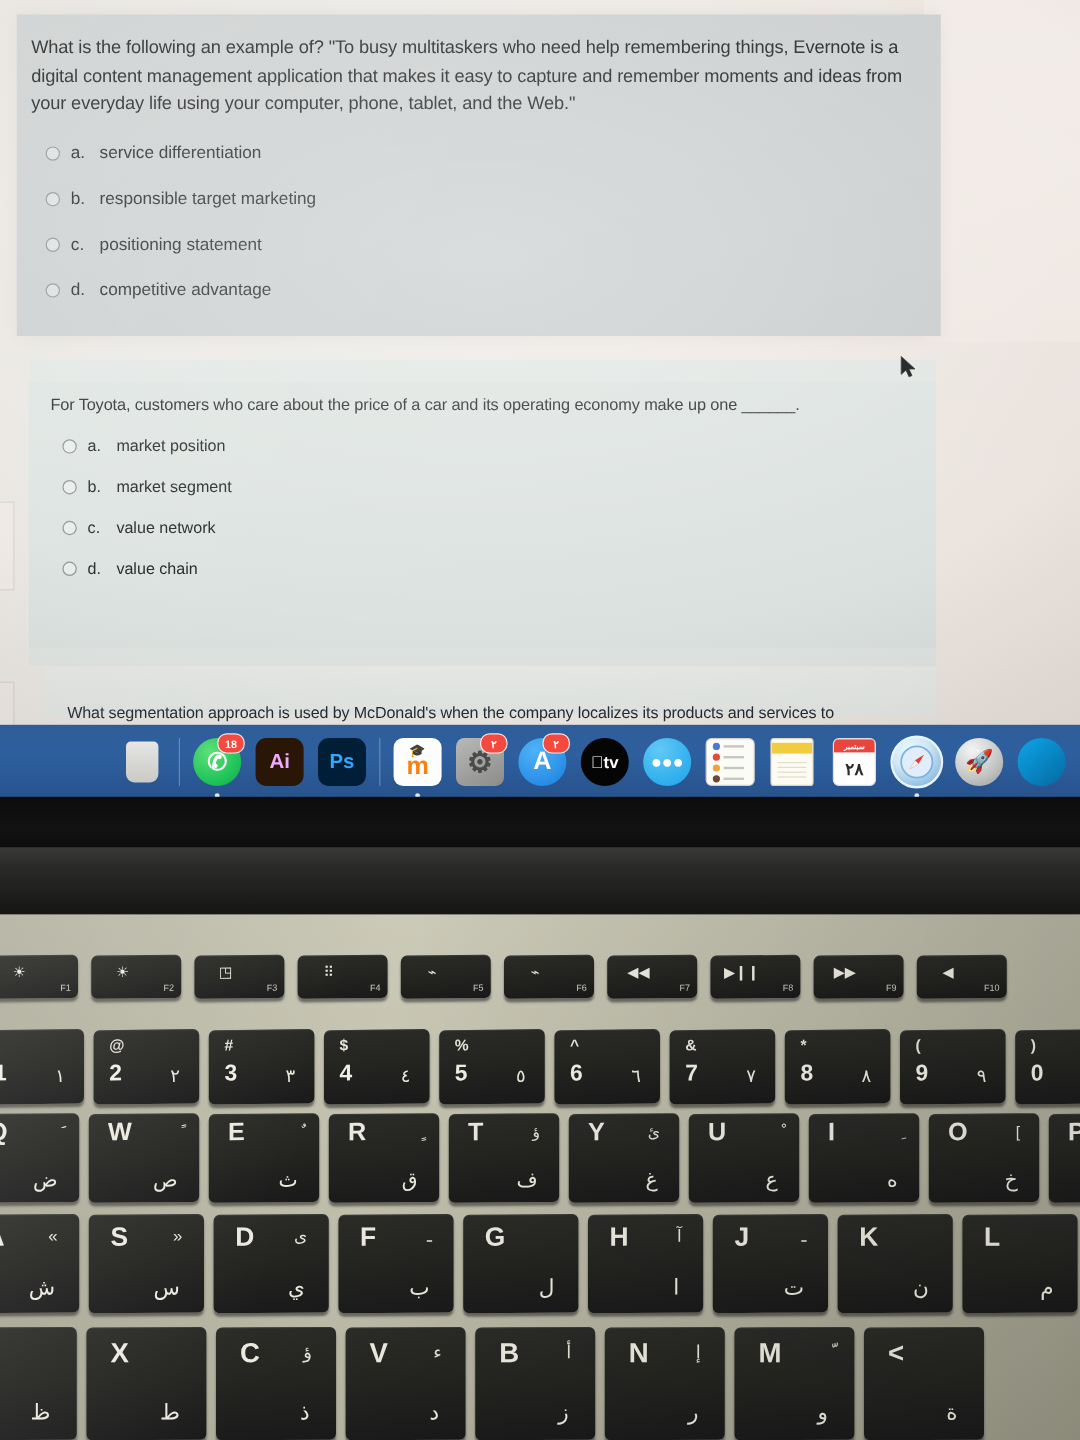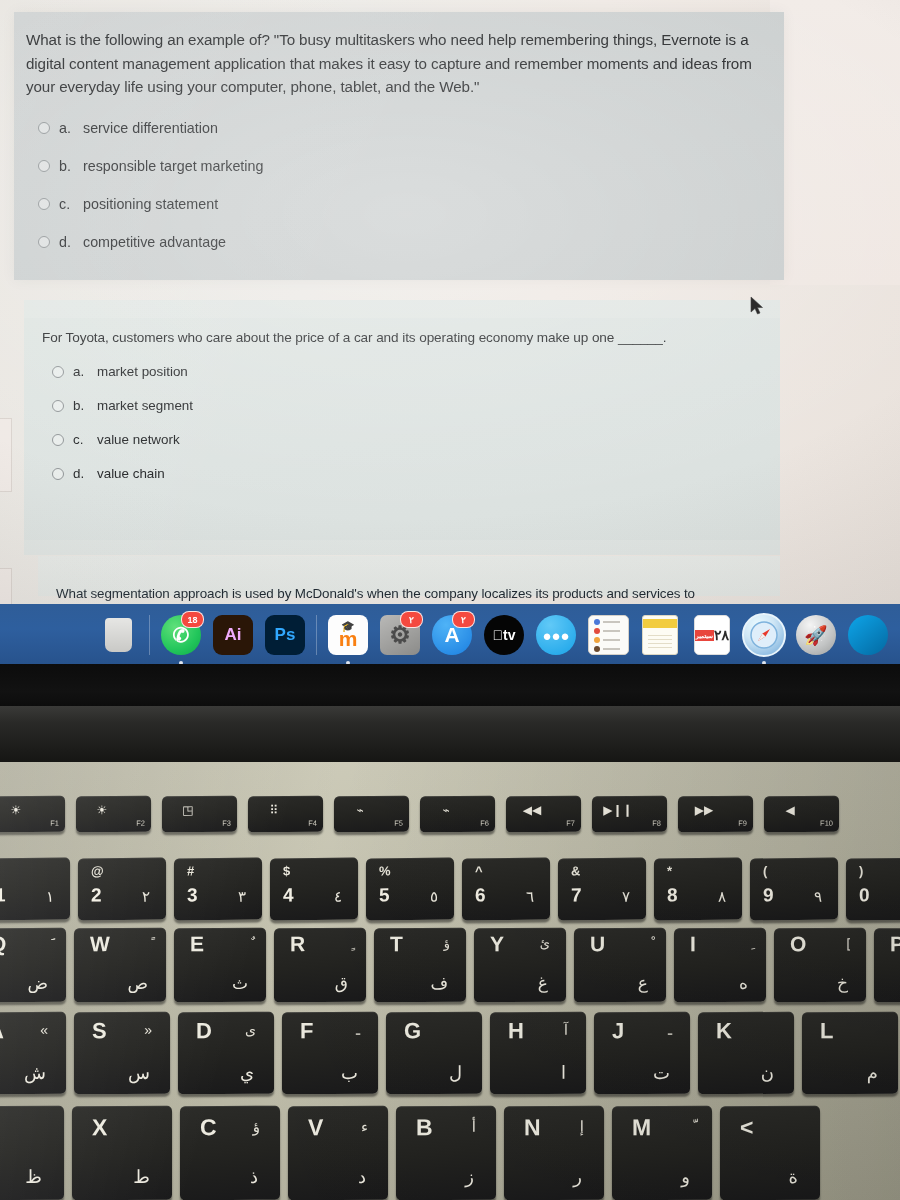--- a/index.html
+++ b/index.html
@@ -136,21 +136,21 @@
   .icn.msg{background:radial-gradient(circle at 35% 25%,#61c9f7,#19a3e8);
        border-radius:50%;color:#fff;font-size:15px;}
   .icn.reminders{background:#fbfbf8;border-radius:5px;
        border:1px solid #d4d0c8;flex-direction:column;
        align-items:flex-start;justify-content:center;padding-left:5px;gap:3px;
        width:34px;height:38px;}
   .icn.notes{background:#fdfcf4;border-radius:3px;border:1px solid #ddd7c2;
        width:34px;height:38px;flex-direction:column;}
   .icn.notes .ntop{width:100%;height:9px;background:#f2cc3f;}
   .icn.cal{background:#fff;border-radius:5px;width:34px;height:38px;
-       flex-direction:row;overflow:hidden;border:1px solid #ddd;}
+       flex-direction:column;overflow:hidden;border:1px solid #ddd;}
   .icn.cal .ctop{width:100%;height:11px;background:#e8453c;color:#fff;
        font-size:6px;display:flex;align-items:center;justify-content:center;}
   .icn.cal .cday{flex:1;display:flex;align-items:center;justify-content:center;
        color:#2b2b2b;font-size:14px;}
   .icn.safari{background:radial-gradient(circle at 35% 25%,#eafaff,#cfe6f5 40%,#6fa9da);
        border-radius:50%;border:2px solid #e8f4fb;position:relative;}
   .icn.launchpad{background:radial-gradient(circle at 35% 25%,#f4f4f4,#c2c4c4 60%,#9a9c9c);
        border-radius:50%;color:#3a3a3a;font-size:19px;}
   .icn.edge{background:linear-gradient(140deg,#0ea5e9,#0369a1);border-radius:50%;}
   .rem-dot{width:6px;height:6px;border-radius:50%;}

